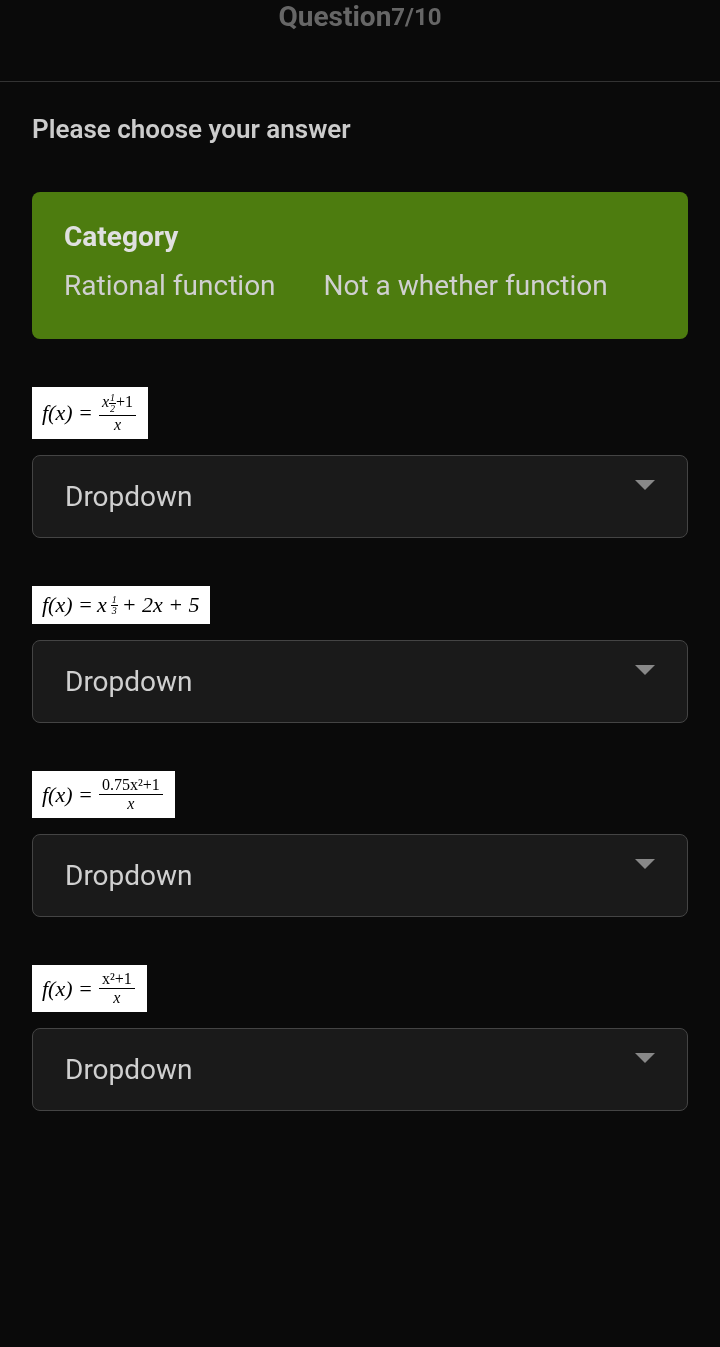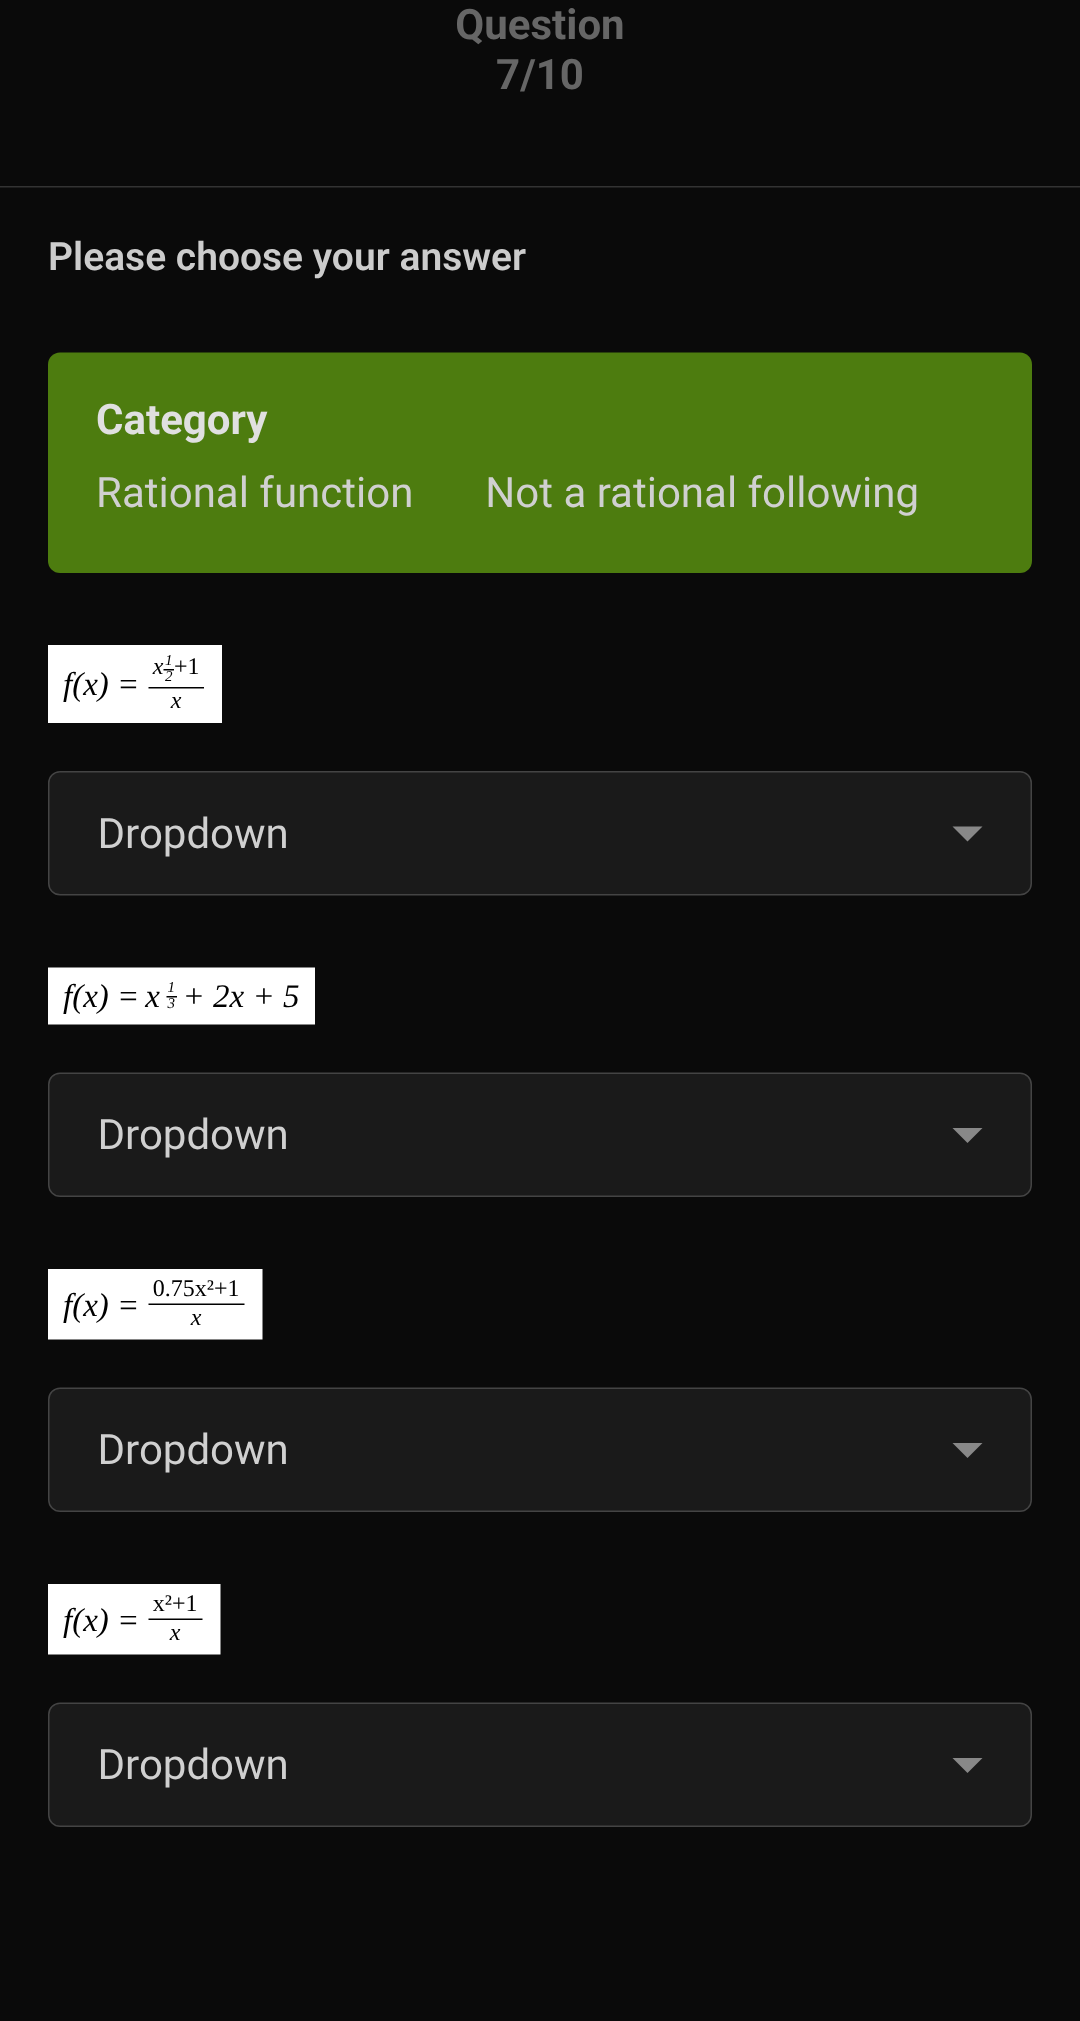--- a/index.html
+++ b/index.html
@@ -13,32 +13,31 @@
       font-family: -apple-system, BlinkMacSystemFont, 'Segoe UI', Roboto, sans-serif;
       width: 720px;
       min-height: 1347px;
     }
     .header {
       padding: 0 32px 32px 32px;
       border-bottom: 1px solid #333;
     }
     .question-row {
       display: flex;
-      justify-content: flex-end;
-      align-items: center;
-      margin-bottom: 26px;
-      flex-direction: column;
+      justify-content: center;
+      align-items: center;
+      margin-bottom: 16px;
     }
     .question-label {
       font-size: 28px;
       font-weight: 700;
       color: #666;
     }
     .question-count {
-      font-size: 28px;
+      font-size: 24px;
       font-weight: 700;
       color: #666;
     }
     .question-text {
       font-size: 30px;
       font-weight: 400;
       color: #e8e8e8;
       line-height: 1.6;
       font-family: Georgia, serif;
     }
@@ -124,23 +123,22 @@
       padding: 0 1px;
     }
     .dropdown {
       width: 100%;
       background-color: #1a1a1a;
       border: 1px solid #444;
       border-radius: 8px;
       padding: 24px 32px;
       display: flex;
       justify-content: space-between;
-      align-items: center;
+      align-items: flex-start;
       cursor: pointer;
-      margin-top: 16px;
     }
     .dropdown-label {
       font-size: 28px;
       color: #d0d0d0;
     }
     .dropdown-icon {
       width: 0;
       height: 0;
       border-left: 10px solid transparent;
       border-right: 10px solid transparent;
@@ -160,21 +158,21 @@
   </div>
 </div>
 
 <div class="answer-section">
   <div class="instruction">Please choose your answer</div>
 
   <div class="category-box">
     <div class="category-title">Category</div>
     <div class="category-options">
       <div class="category-option">Rational function</div>
-      <div class="category-option">Not a rational following</div>
+      <div class="category-option">Not a whether function</div>
     </div>
   </div>
 
   <div class="question-item">
     <div class="formula-box">
       <span class="formula-content">
         <span>f(x) = </span>
         <span class="fraction">
           <span class="num">
             <span>x</span><span class="small-frac">

